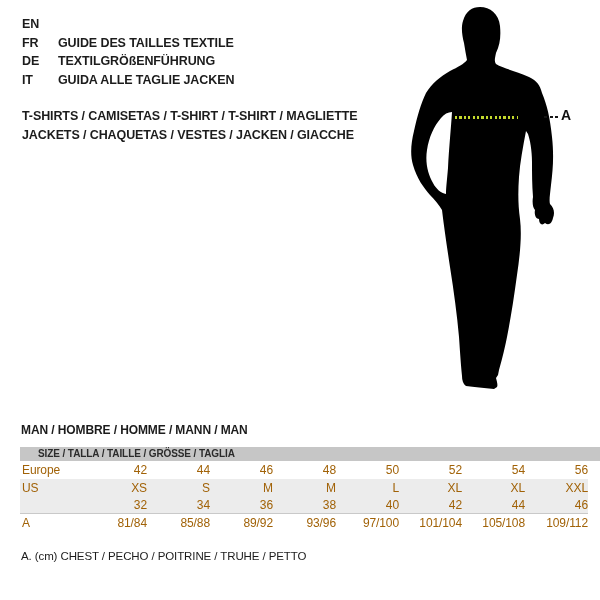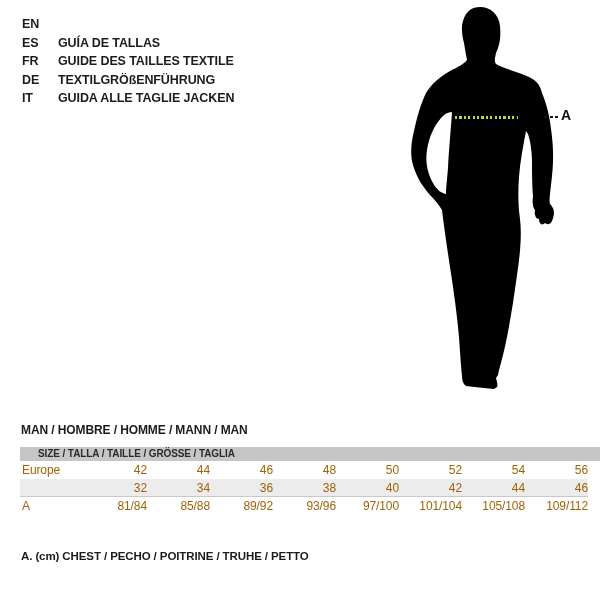--- a/index.html
+++ b/index.html
@@ -30,50 +30,48 @@
     line-height:14px; padding-left:18px; }
   
   .size-table { position:absolute; left:20px; top:461px; width:568px; border-collapse:collapse;
     table-layout:fixed; font-size:12px; color:#a16207; }
   .size-table td { padding:0; height:17px; text-align:right; vertical-align:middle; }
   .size-table td.lbl { text-align:left; padding-left:2px; }
   .size-table tr.row-alt { background:var(--alt-row-bg,#ececec); }
   .size-table tr.row-divider td { border-bottom:1px solid var(--row-divider,#c9c9c9); }
   .size-table tr.row-tall td { height:18px; }
   
-  .footnote { position:absolute; left:21px; top:550px; font-size:11.5px; font-weight:bold; }
+  .footnote { position:absolute; left:21px; top:550px; font-size:11.5px; font-weight:normal; }
 </style>
 </head>
 <body>
 
 <div class="canvas">
 
   <div class="lang-list">
     <div class="lang-row">
       <span class="lang-code">EN</span>
-    </div>
-    <div class="lang-row">
-      <span class="lang-code">ES</span>
-      <span class="lang-label">GUÍA DE TALLAS</span>
     </div>
     <div class="lang-row">
       <span class="lang-code">FR</span>
       <span class="lang-label">GUIDE DES TAILLES TEXTILE</span>
     </div>
     <div class="lang-row">
       <span class="lang-code">DE</span>
       <span class="lang-label">TEXTILGRÖßENFÜHRUNG</span>
     </div>
     <div class="lang-row">
       <span class="lang-code">IT</span>
       <span class="lang-label">GUIDA ALLE TAGLIE JACKEN</span>
     </div>
   </div>
 
   <div class="categories">
+    <div>T-SHIRTS / CAMISETAS / T-SHIRT / T-SHIRT / MAGLIETTE</div>
+    <div>JACKETS / CHAQUETAS / VESTES / JACKEN / GIACCHE</div>
   </div>
 
   <div class="figure">
     <svg width="150" height="385" viewBox="0 0 150 385" aria-hidden="true">
       <path fill="currentColor" fill-rule="evenodd" d="
         M72 1
         C82 1 91 8 92 20
         C93 31 92 39 88 47
         C87 52 86 55 88 58
         C96 63 109 65 121 71
@@ -147,20 +145,31 @@
         <td class="lbl">Europe</td>
         <td>42</td>
         <td>44</td>
         <td>46</td>
         <td>48</td>
         <td>50</td>
         <td>52</td>
         <td>54</td>
         <td>56</td>
       </tr>
+      <tr class="row-alt">
+        <td class="lbl">US</td>
+        <td>XS</td>
+        <td>S</td>
+        <td>M</td>
+        <td>M</td>
+        <td>L</td>
+        <td>XL</td>
+        <td>XL</td>
+        <td>XXL</td>
+      </tr>
       <tr class="row-alt row-divider">
         <td class="lbl"></td>
         <td>32</td>
         <td>34</td>
         <td>36</td>
         <td>38</td>
         <td>40</td>
         <td>42</td>
         <td>44</td>
         <td>46</td>

